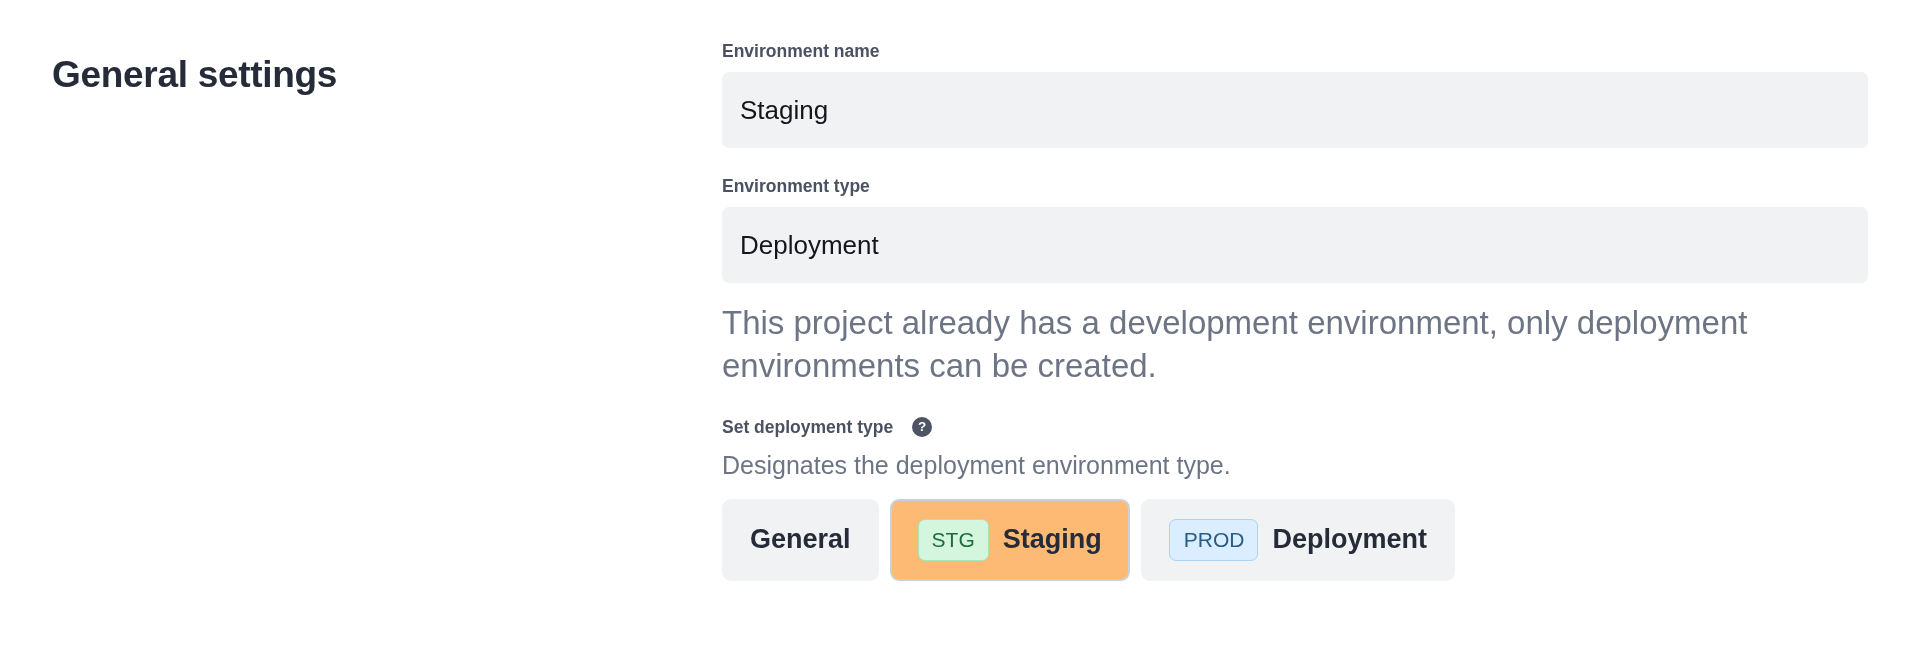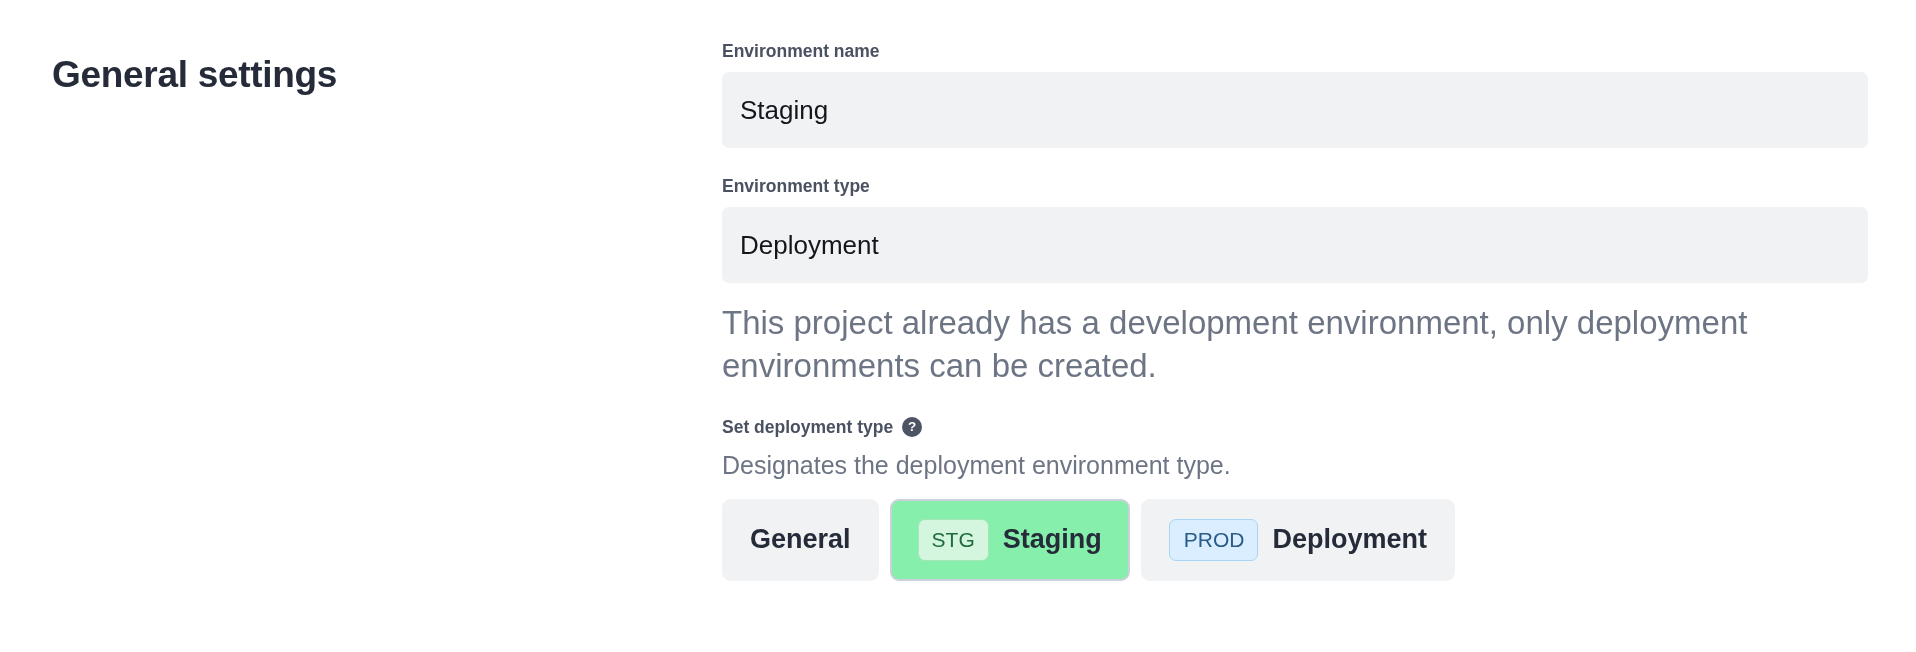--- a/index.html
+++ b/index.html
@@ -81,21 +81,21 @@
     max-width: 1120px;
   }
 
   .subfield {
     margin-top: 28px;
   }
 
   .label-row {
     display: flex;
     align-items: center;
-    gap: 9px;
+    gap: 19px;
   }
 
   .help-icon {
     display: inline-flex;
     align-items: center;
     justify-content: center;
     width: 20px;
     height: 20px;
     border-radius: 50%;
     background: #4d5464;
@@ -135,21 +135,21 @@
     background: #f1f2f4;
     border: 2px solid transparent;
     border-radius: 9px;
     cursor: pointer;
     font-family: "Liberation Sans", sans-serif;
     white-space: nowrap;
   }
 
   .seg-button.selected {
     border-color: #ccd0d8;
-    background: #86efac;
+    background: #fdba74;
   }
 
   .seg-label {
     font-size: 27px;
     font-weight: 700;
     color: #252b38;
     line-height: 1;
   }
 
   .seg-badge {

